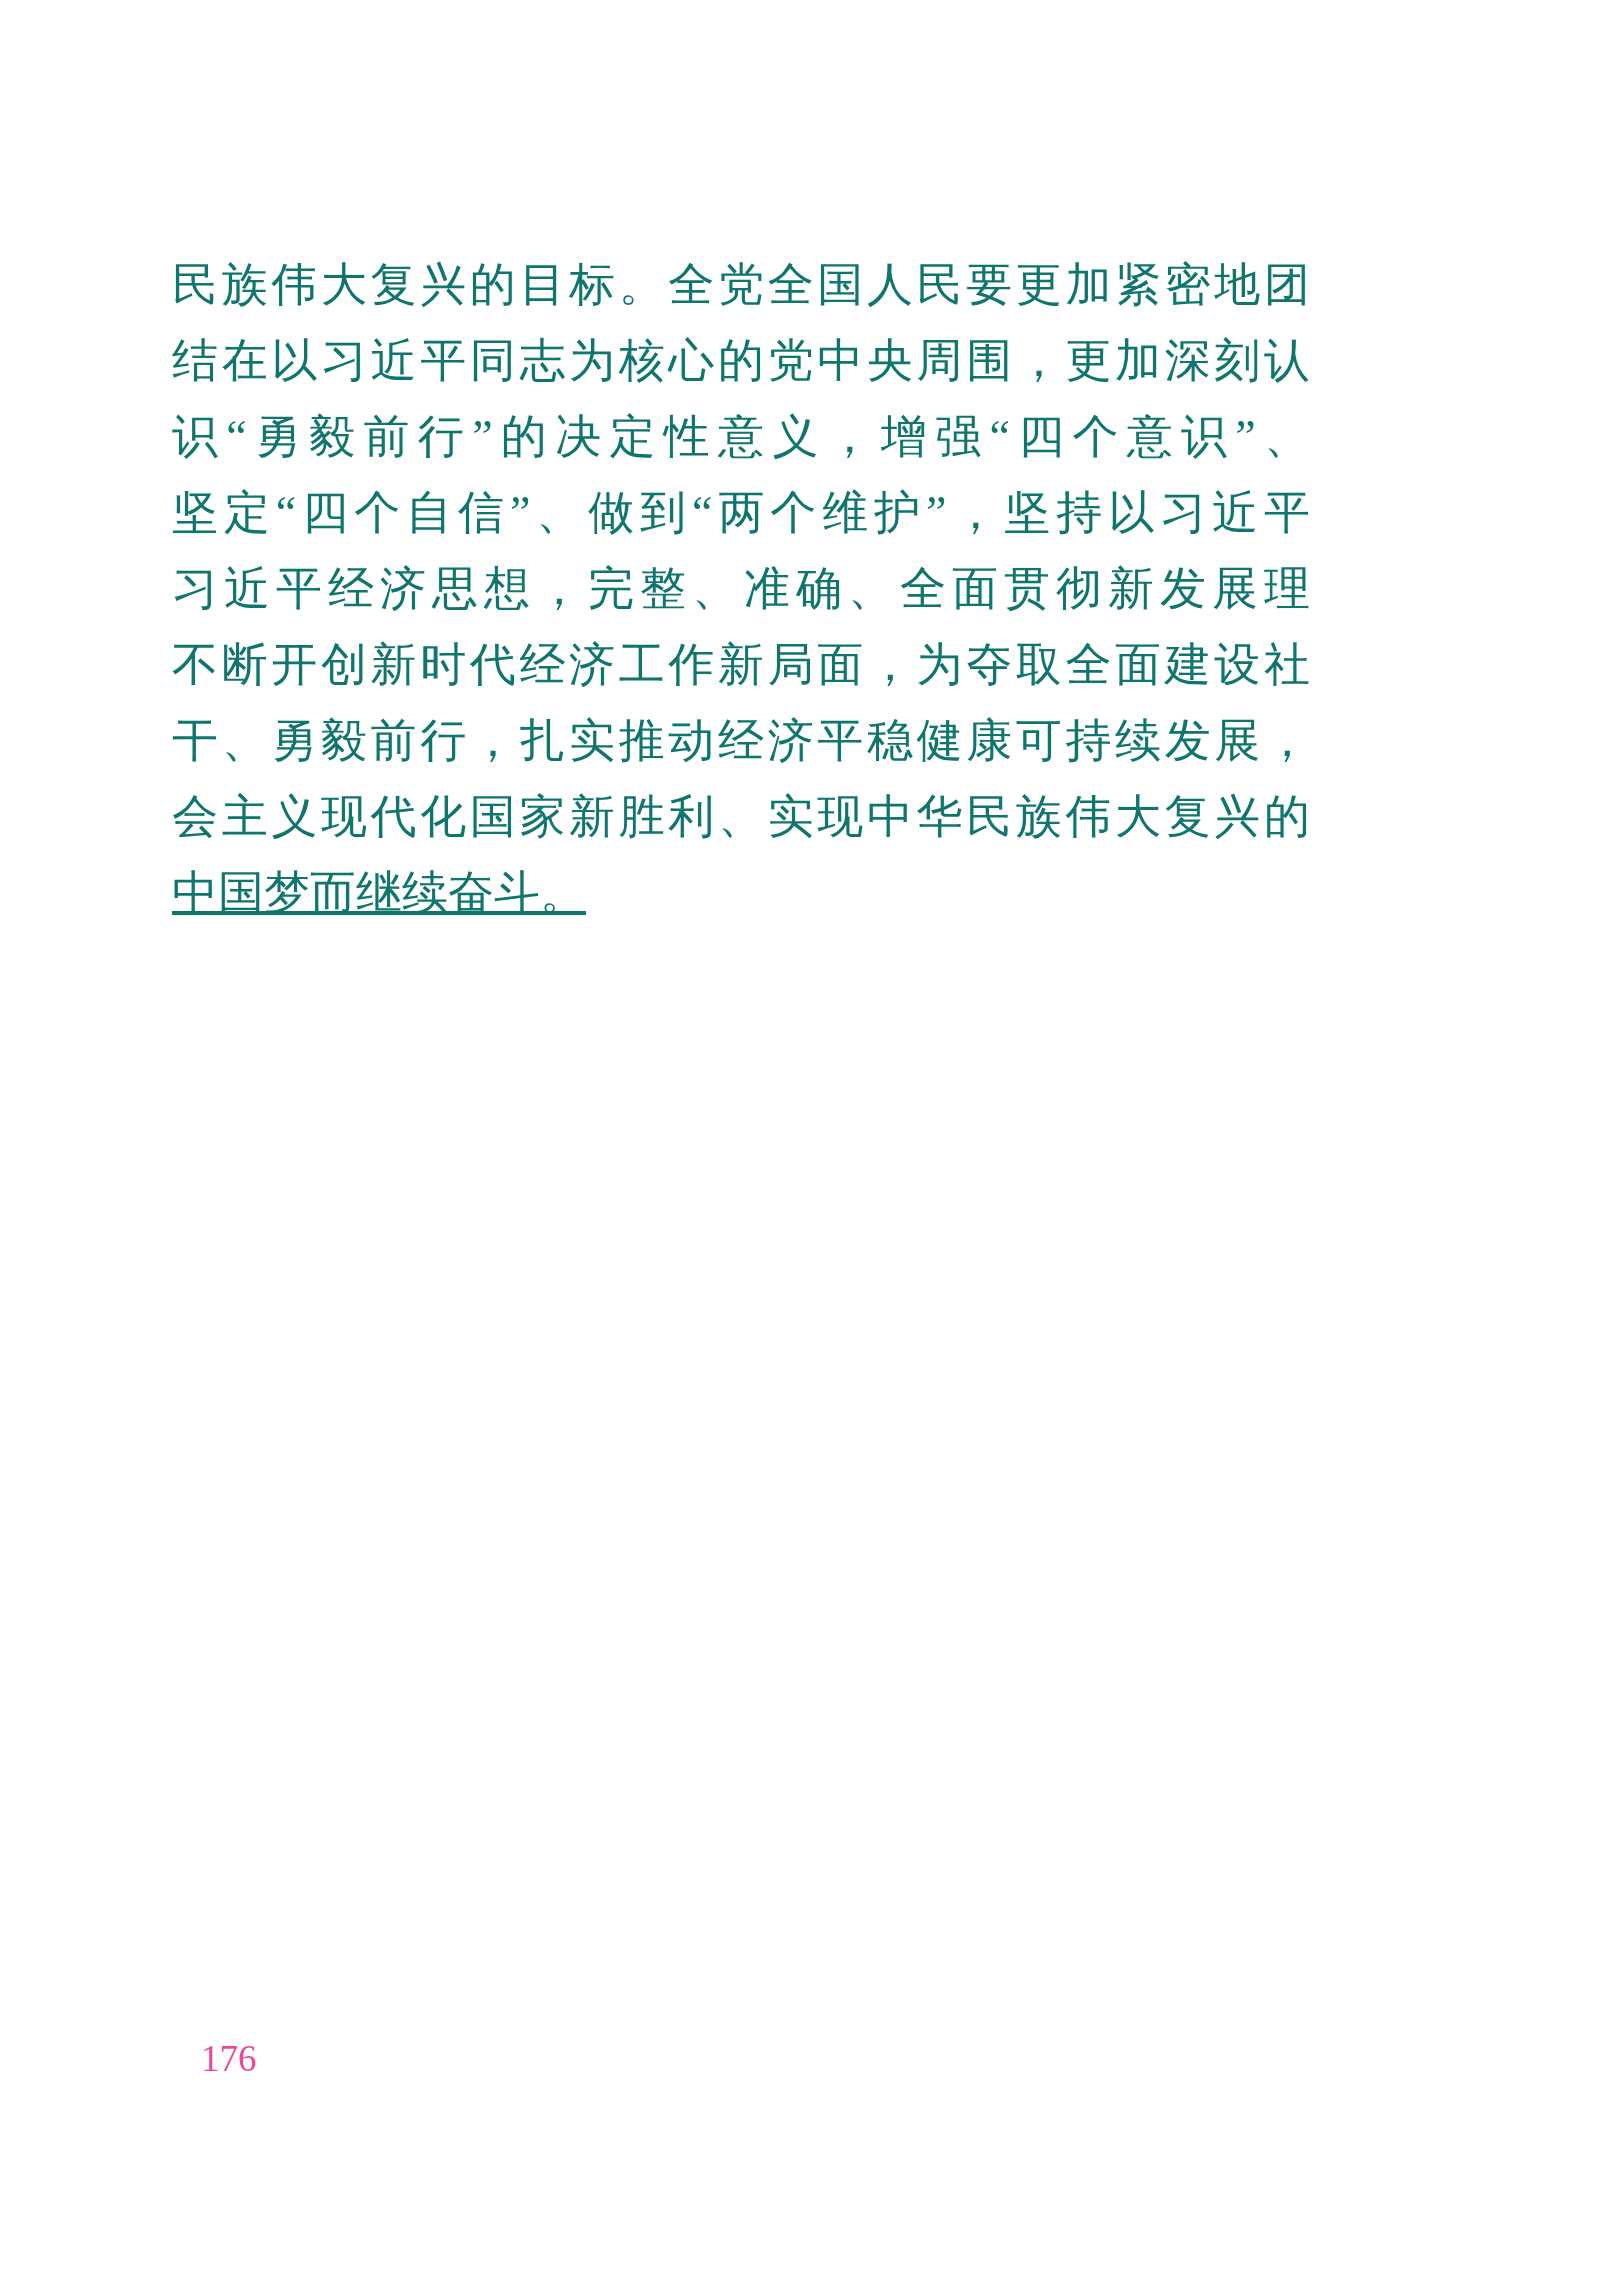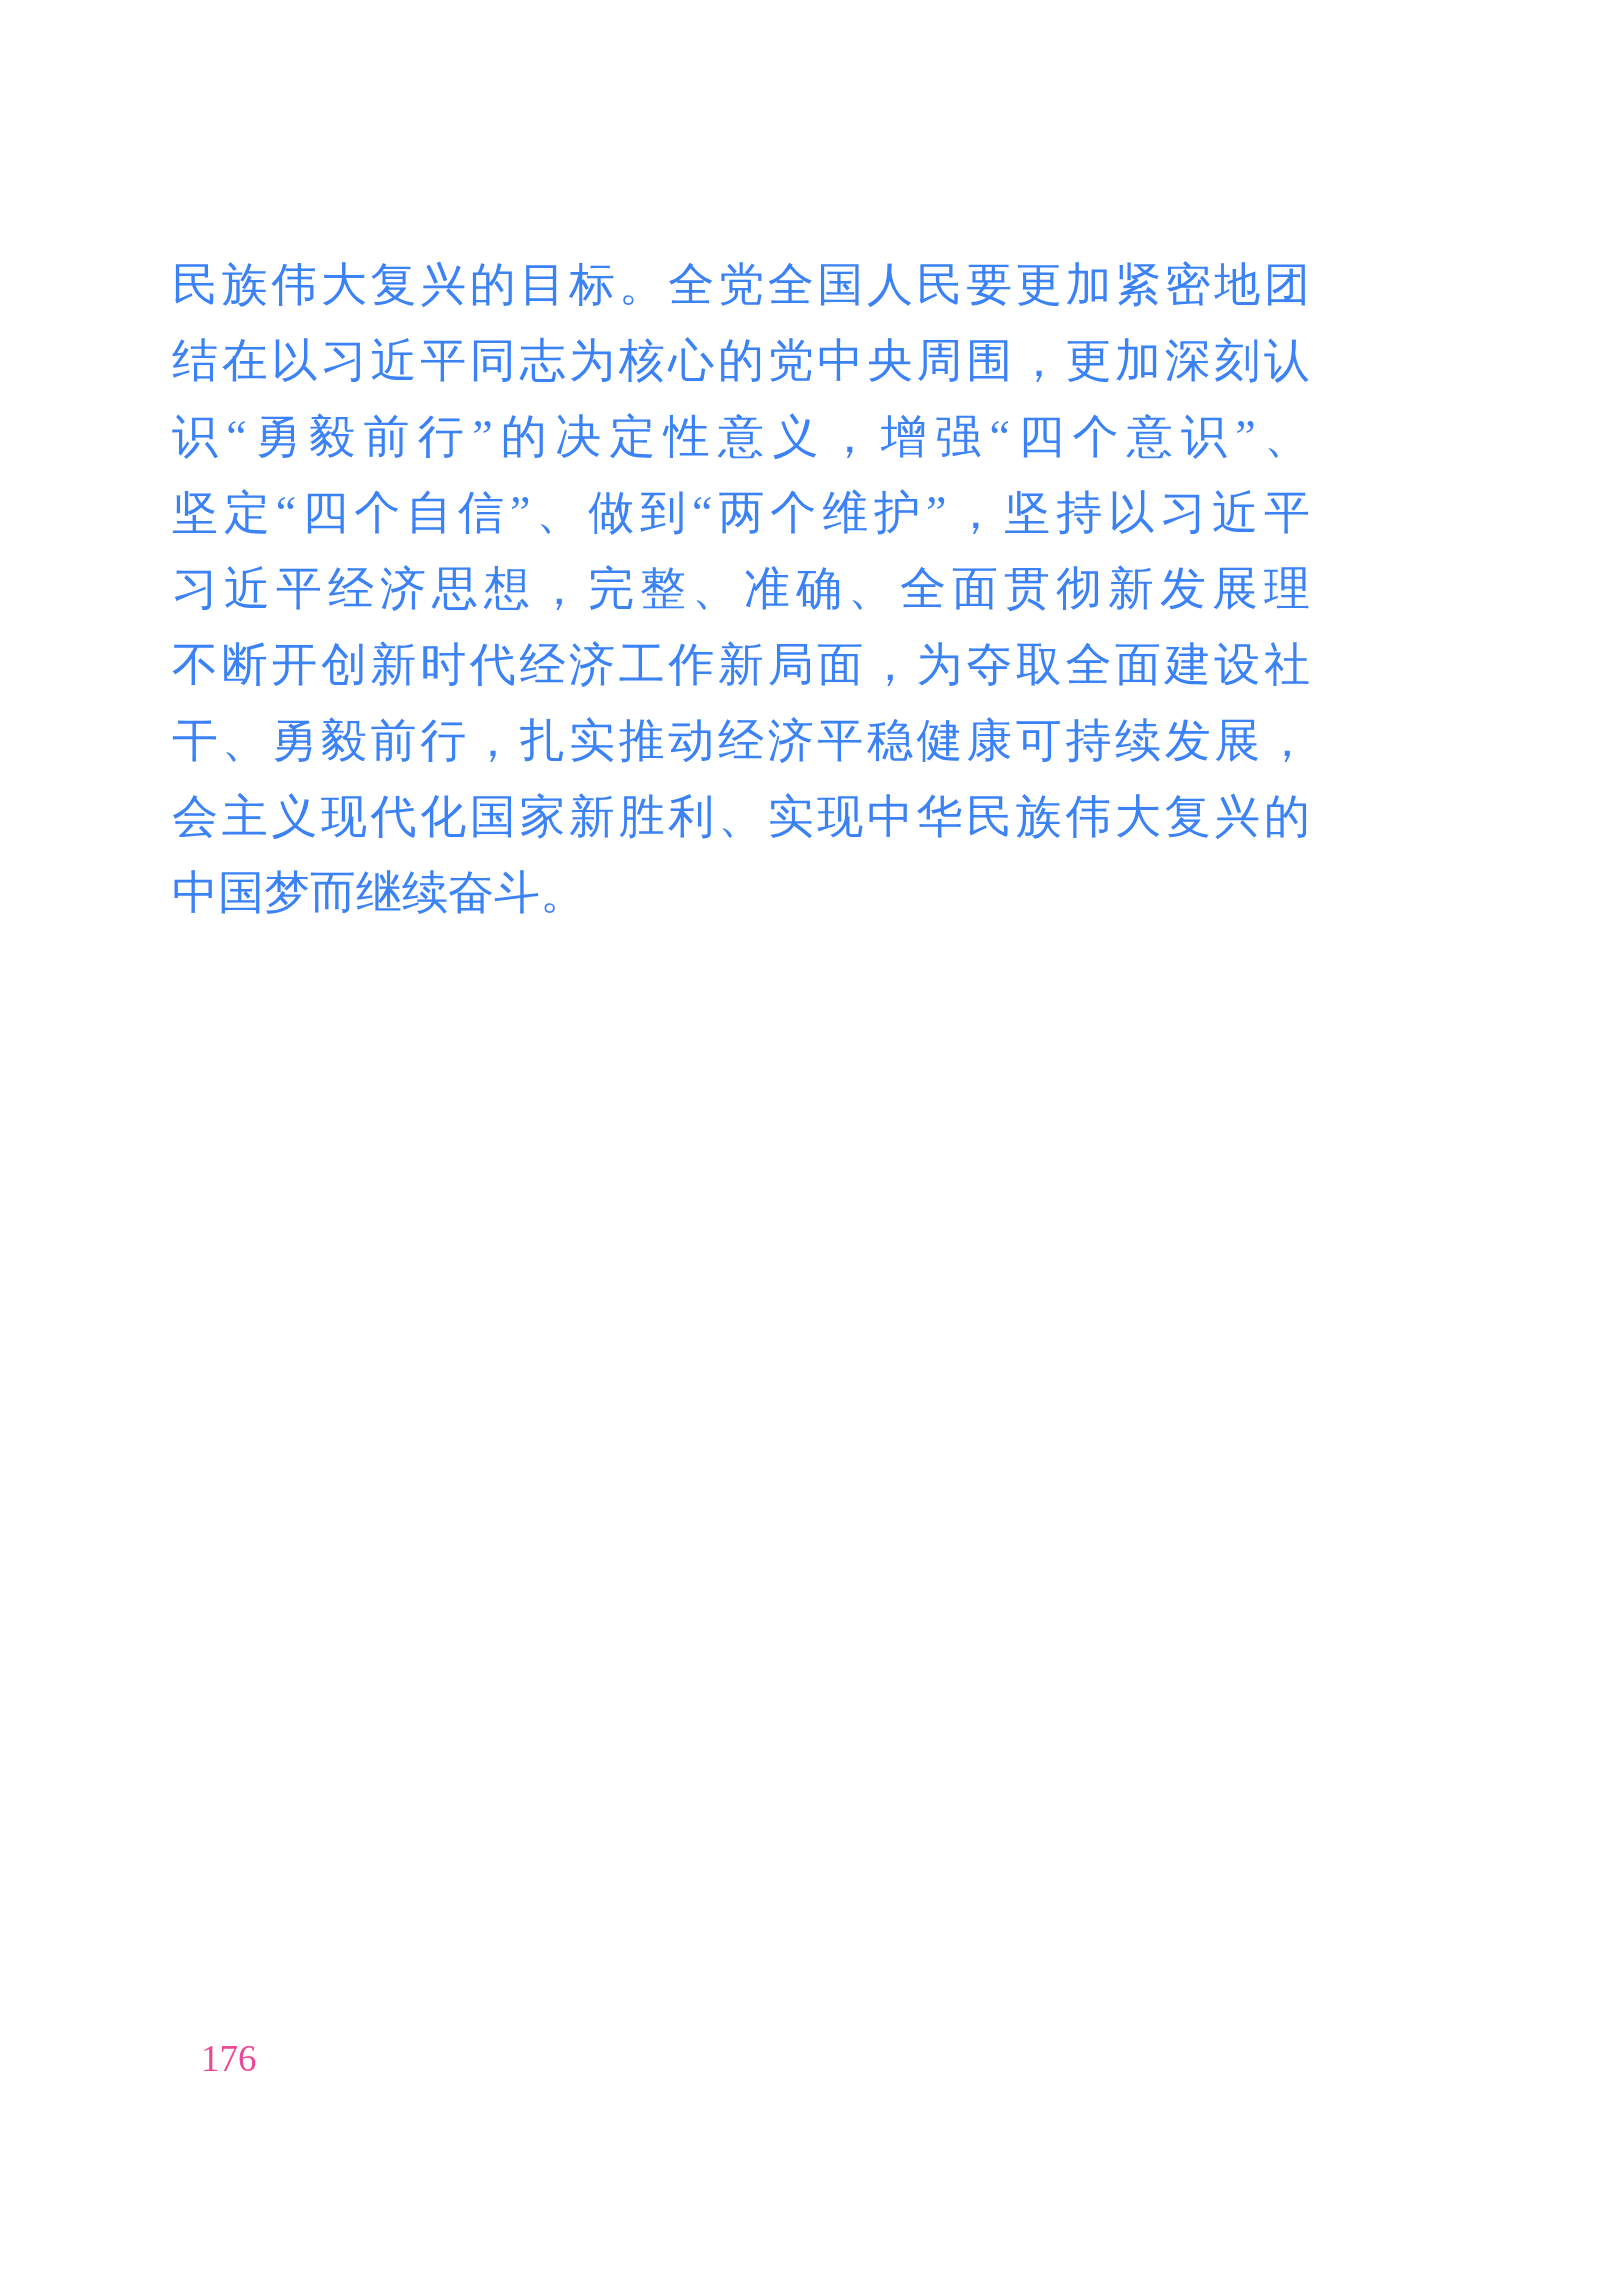--- a/index.html
+++ b/index.html
@@ -19,29 +19,30 @@
   .text-block {
     position: absolute;
     left: 172px;
     top: 247px;
     width: 1138px;
   }
   .line {
     font-size: 46px;
     line-height: 76px;
     height: 76px;
-    color: #3b82f6;
+    color: #0f766e;
     text-align: justify;
     text-align-last: justify;
     text-justify: inter-character;
     letter-spacing: 0;
   }
   .line.last {
     text-align: right;
     text-align-last: left;
+    text-decoration: underline;
   }
   .page-number {
     position: absolute;
     left: 201px;
     top: 2036px;
     font-size: 37px;
     line-height: 45px;
     color: #ec4899;
   }
 </style>

